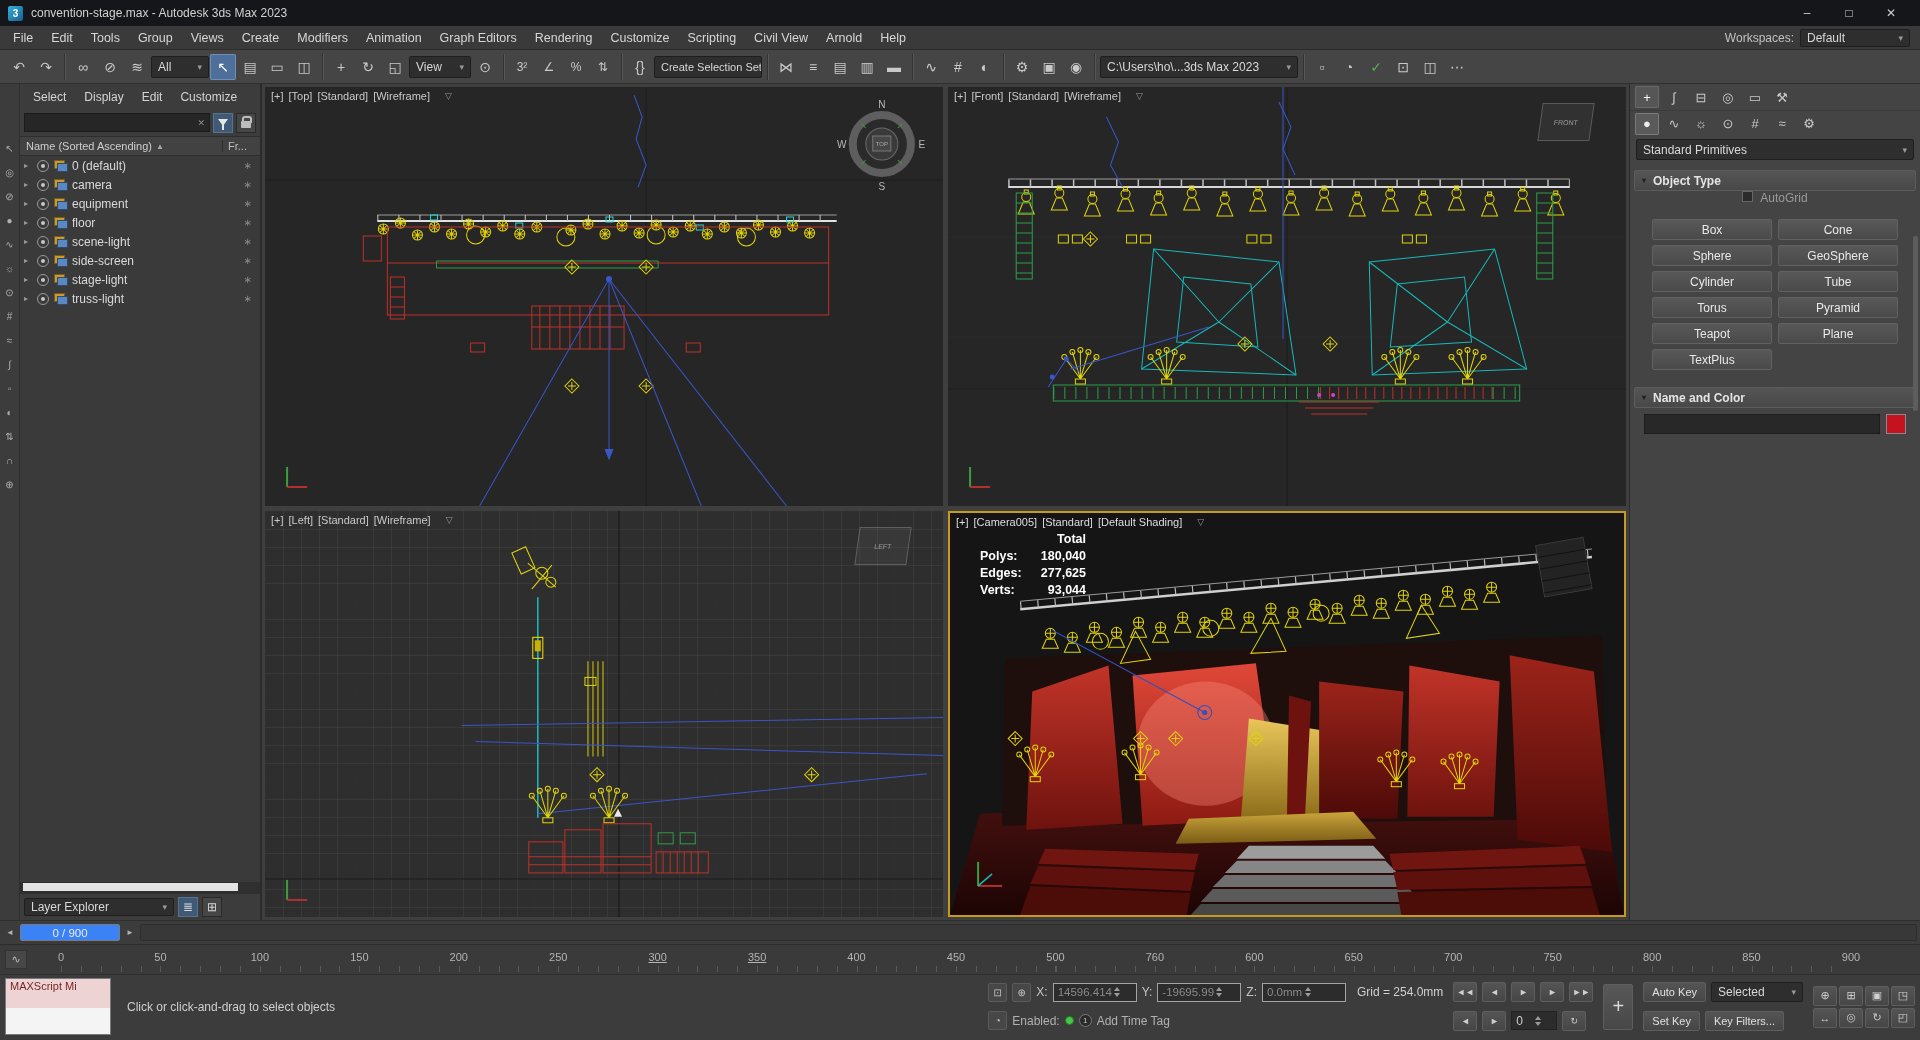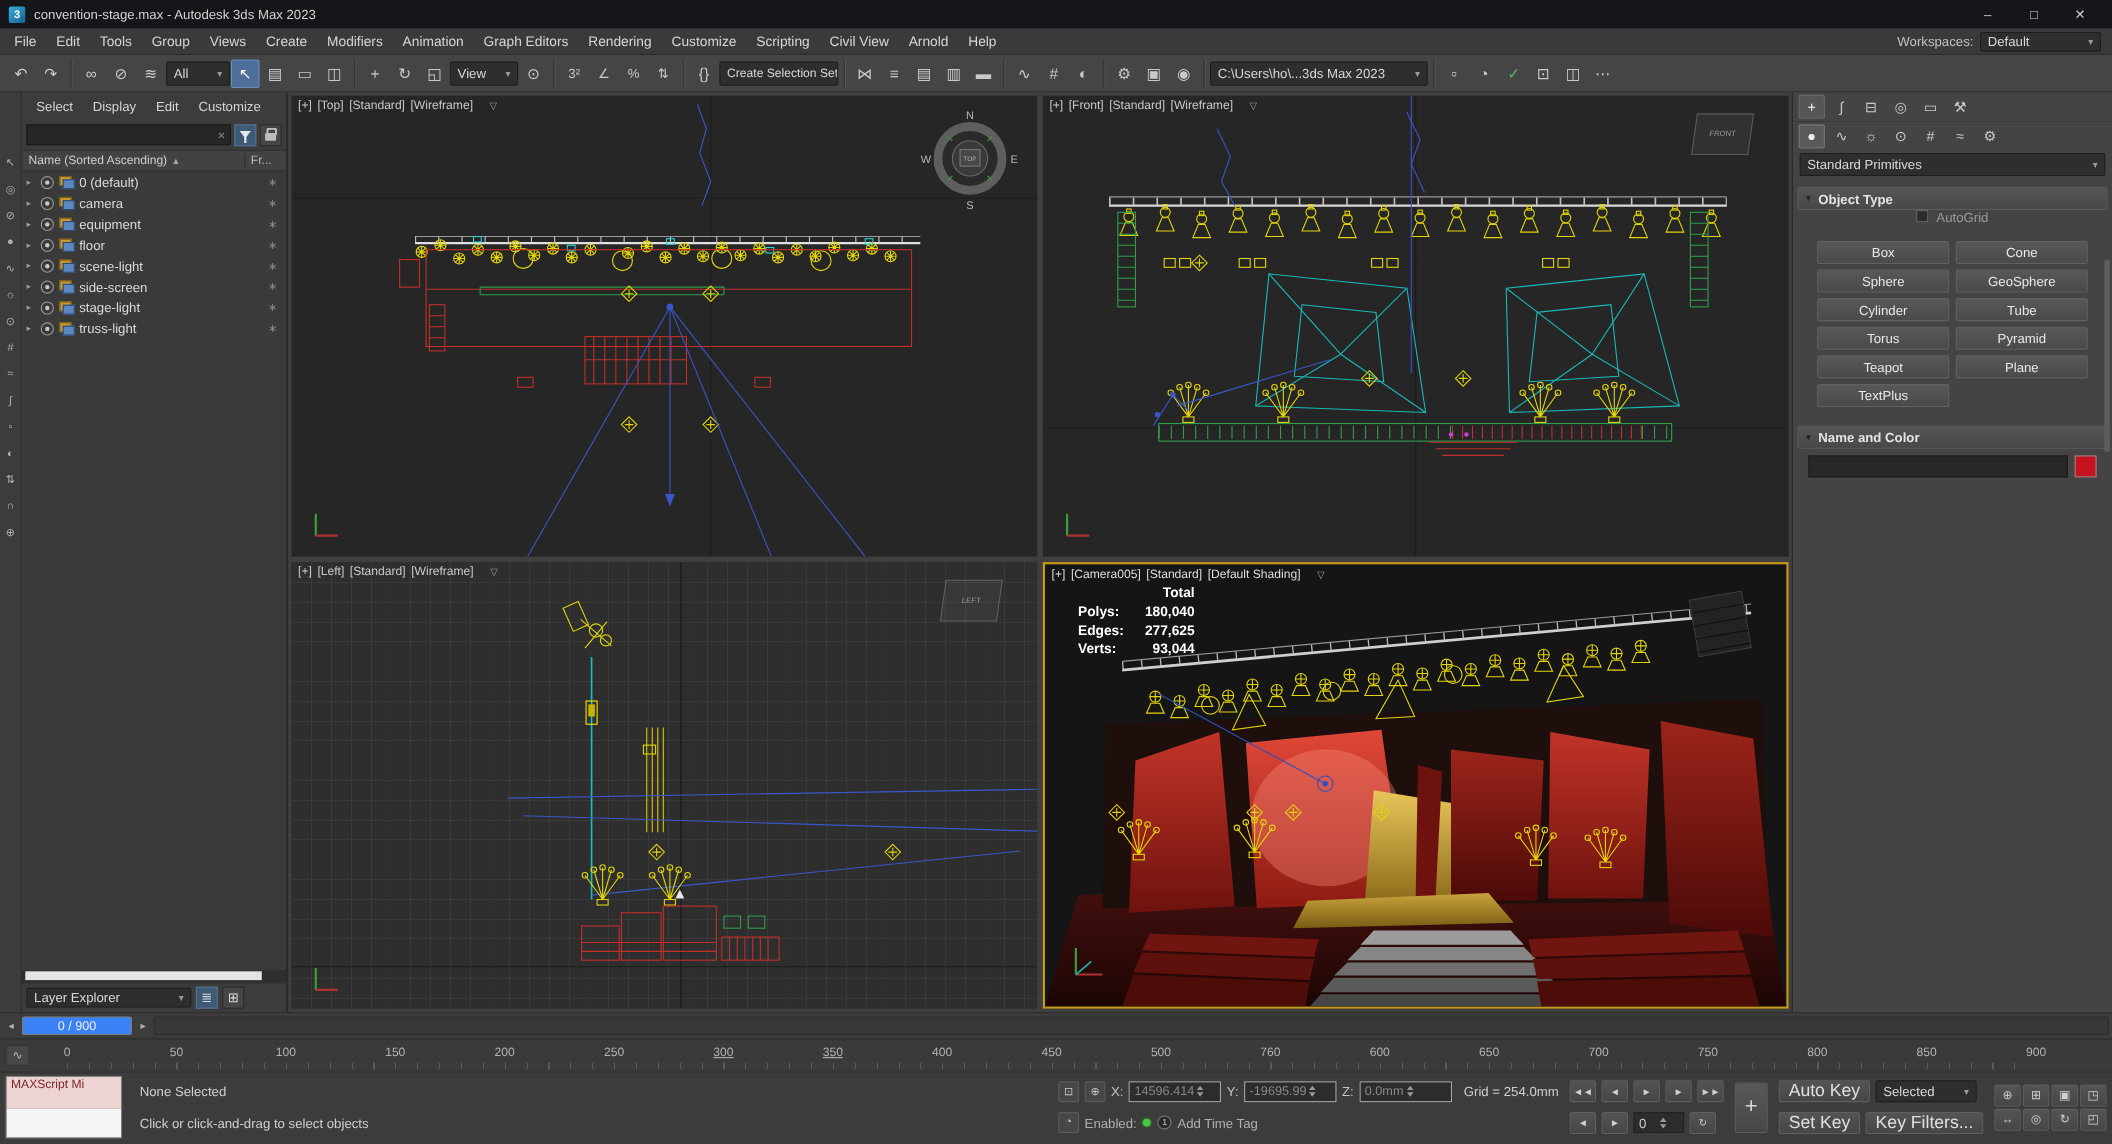--- a/index.html
+++ b/index.html
@@ -121,21 +121,21 @@
 .spin .up{border-bottom:4px solid #9a9a9a}
 .spin .dn{border-top:4px solid #9a9a9a}
 .grid-text{color:#cfcfcf;margin-left:6px}
 .green-dot{width:9px;height:9px;border-radius:50%;background:#46c846;border:1px solid #2a7a2a}
 .circ1{width:13px;height:13px;border-radius:50%;background:#2a2a2a;border:1px solid #777;color:#c8c8c8;font-size:8px;display:flex;align-items:center;justify-content:center}
 .dim{color:#b0b0b0}
 .pb-btn{width:24px;height:20px;background:linear-gradient(#545454,#464646);border:1px solid #5e5e5e;border-radius:2px;color:#cfcfcf;font-size:9px;display:flex;align-items:center;justify-content:center}
 .frame-field{width:46px;height:19px;background:#2c2c2c;border:1px solid #222;color:#cfcfcf;display:flex;align-items:center;padding:0 4px;gap:2px}
 .frame-field span{flex:1}
 .bigplus{width:30px;height:46px;align-self:center;background:linear-gradient(#585858,#474747);border:1px solid #5e5e5e;border-radius:2px;color:#d8d8d8;font-size:20px;display:flex;align-items:center;justify-content:center;flex:none}
-.key-btn{height:20px;padding:0 8px;background:linear-gradient(#545454,#464646);border:1px solid #5e5e5e;border-radius:2px;color:#e0e0e0;font-size:16px;display:flex;align-items:center;justify-content:center;white-space:nowrap}
+.key-btn{height:20px;padding:0 8px;background:linear-gradient(#545454,#464646);border:1px solid #5e5e5e;border-radius:2px;color:#e0e0e0;font-size:11px;display:flex;align-items:center;justify-content:center;white-space:nowrap}
 .key-combo{width:92px;height:20px}
 .navcluster{display:flex;flex-direction:column;gap:2px;justify-content:center}
 .nav-row{display:flex;gap:2px}
 </style>
 </head>
 <body>
 
 <svg style="position:absolute;width:0;height:0" aria-hidden="true">
   <defs>
     <g id="tfix" stroke="#e2d40a" fill="none">
@@ -998,21 +998,20 @@
     </div>
   <div class="ruler-marks" data-name="track-bar-tick-marks"></div>
 </div>
 
 <div class="statusbar" data-name="status-bar">
   <div class="listener" data-name="maxscript-mini-listener">
     <div class="pink" data-name="maxscript-label">MAXScript Mi</div>
     <div class="white" data-name="maxscript-input"></div>
   </div>
   <div class="status-msgs">
-    <span data-name="selection-status">None Selected</span>
     <span data-name="prompt-line">Click or click-and-drag to select objects</span>
   </div>
 
   <div class="two-rows">
     <div class="h-row">
       <span class="mini-btn" data-name="selection-lock-icon">⊡</span>
       <span class="mini-btn" data-name="absolute-offset-icon">⊕</span>
       <span class="coord-label" data-name="x-label">X:</span>
       <span class="coord-field" data-name="x-coordinate-field">
           <span>14596.414</span>

